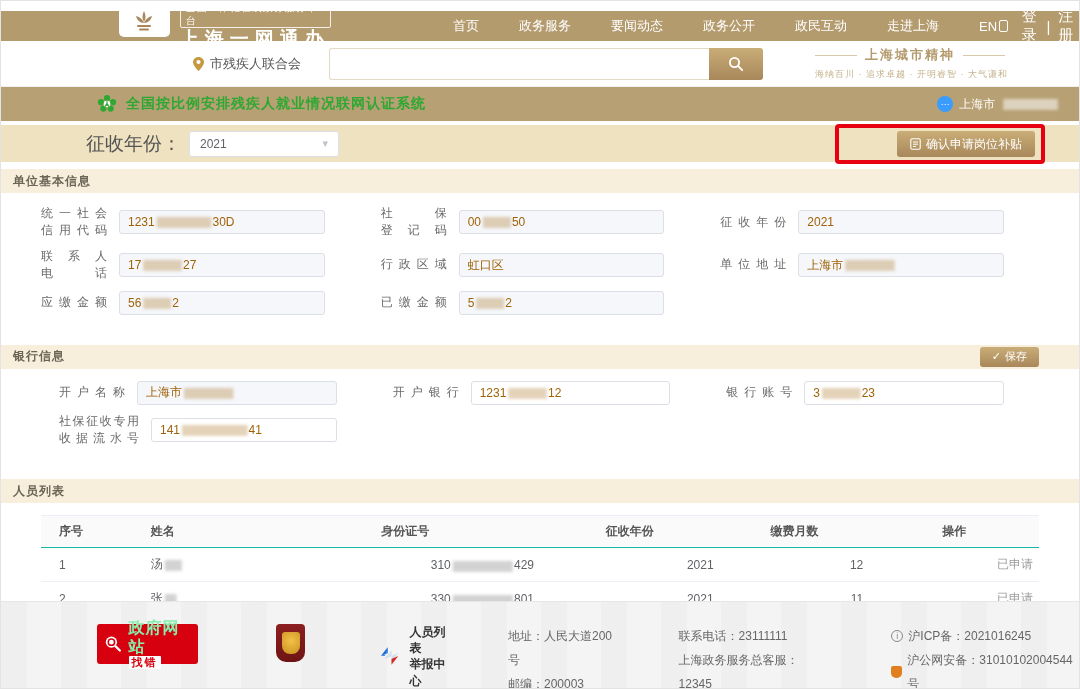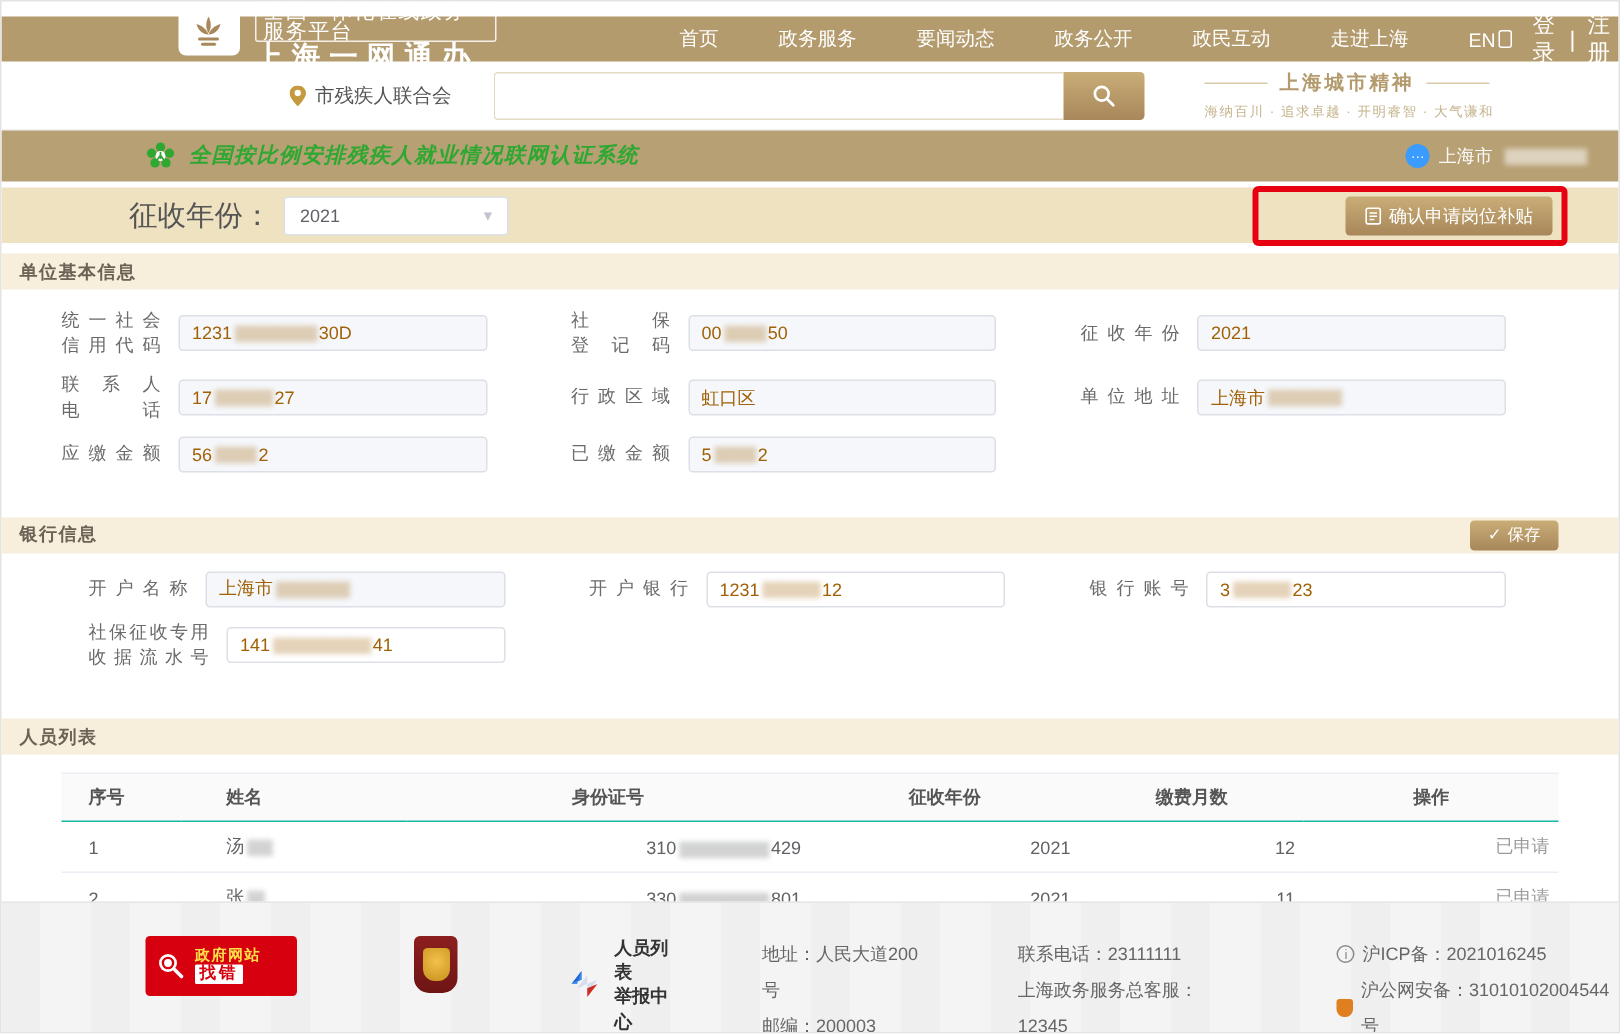--- a/index.html
+++ b/index.html
@@ -5,44 +5,44 @@
   * { margin:0; padding:0; box-sizing:border-box; }
   html,body { background:#fff; }
   body { font-family:"Liberation Sans","DejaVu Sans",sans-serif; }
   .page { position:relative; width:1080px; height:689px; background:#fff; border:1px solid #e3e3e3; overflow:hidden; }
 
   
   .topbar { position:relative; margin-top:10px; height:30px; background:#b49b6e; display:flex; align-items:center; }
   .logo-wrap { display:flex; align-items:center; margin-left:118px; position:relative; top:-2px; }
   .seal-box { width:52px; height:32px; background:#fff; border-radius:5px; display:flex; align-items:center; justify-content:center; position:relative; top:-3px; }
   .logo-text { margin-left:10px; display:flex; flex-direction:column; }
-  .tagline { align-self:flex-start; border:1px solid rgba(255,255,255,.85); color:#fff; font-size:14px; padding:0 5px; border-radius:2px; letter-spacing:1px; line-height:13px; }
+  .tagline { align-self:flex-start; border:1px solid rgba(255,255,255,.85); color:#fff; font-size:10px; padding:0 5px; border-radius:2px; letter-spacing:1px; line-height:13px; }
   .brand { color:#fff; font-size:19px; font-weight:bold; letter-spacing:6px; line-height:20px; margin-top:1px; white-space:nowrap; }
   .nav-items { display:flex; align-items:center; margin-left:120px; gap:36px; }
   .nav-item { color:#fff; font-size:13px; cursor:pointer; padding:6px 2px; position:relative; white-space:nowrap; }
   .nav-item.active::after { content:""; position:absolute; left:0; right:0; bottom:-3px; height:2px; background:#fff; }
   .nav-right { margin-left:auto; margin-right:40px; display:flex; align-items:center; gap:14px; color:#fff; font-size:15px; }
   .nav-sq { width:12px; height:12px; border:1px solid #fff; border-radius:2px; display:inline-block; }
   .nav-auth { display:flex; gap:8px; align-items:center; }
   .nav-auth span { cursor:pointer; }
 
   
   .searchrow { height:46px; display:flex; align-items:center; border-bottom:1px solid #f0f0f0; background:#fff; }
   .org { display:flex; align-items:center; gap:6px; margin-left:192px; font-size:13px; color:#555; white-space:nowrap; }
   .search-box { display:flex; margin-left:28px; }
   .search-input { width:380px; height:32px; border:1px solid #e3d9c4; border-right:none; border-radius:3px 0 0 3px; padding:0 10px; font-size:13px; outline:none; }
   .search-btn { width:54px; height:32px; border:none; border-radius:0 3px 3px 0; background:linear-gradient(180deg,#c9ad77,#a8875a); display:flex; align-items:center; justify-content:center; cursor:pointer; }
-  .spirit { margin-left:40px; text-align:center; }
+  .spirit { margin-left:52px; text-align:center; }
   .spirit-title { display:flex; align-items:center; gap:8px; color:#b49b6e; font-size:13px; font-weight:bold; letter-spacing:2px; }
   .spirit-title .line { width:42px; height:1px; background:#d8c9a8; }
   .spirit-motto { font-size:9px; color:#c5b38d; margin-top:4px; letter-spacing:1px; }
 
   
   .banner { height:34px; background:#b7a074; display:flex; align-items:center; }
-  .banner-title { display:flex; align-items:center; gap:8px; margin-left:95px;font-style:italic; }
+  .banner-title { display:flex; align-items:center; gap:8px; margin-left:95px; }
   .banner-title .t { color:#2fa832; font-size:14px; font-weight:bold; letter-spacing:1px; }
   .banner-tabs { display:flex; gap:34px; margin-left:170px; }
   .b-tab { color:rgba(255,255,255,.85); font-size:13px; cursor:pointer; padding:7px 2px; position:relative; white-space:nowrap; }
   .b-tab.active { color:#fff; }
   .b-tab.active::after { content:""; position:absolute; left:2px; right:2px; bottom:2px; height:2px; background:#fff; }
   .banner-user { margin-left:auto; margin-right:20px; display:flex; align-items:center; gap:6px; color:rgba(255,255,255,.95); font-size:12px; white-space:nowrap; }
   .chat-ic { width:16px; height:16px; border-radius:50%; background:#3b9cff; color:#fff; font-size:9px; display:flex; align-items:center; justify-content:center; line-height:1; }
 
   
   .filterbar { position:relative; margin-top:4px; height:37px; background:#efe2c1; display:flex; align-items:center; }
@@ -78,21 +78,21 @@
   .pg-btn.pg-active { background:#3f9dfd; color:#fff; font-weight:bold; }
   .goto-input { width:36px; height:24px; border:1px solid #dcdfe6; border-radius:3px; text-align:center; font-size:12px; color:#606266; margin:0 4px; }
 
   
   .footer { position:absolute; left:0; right:0; bottom:0; top:600px; background:#f4f4f4; border-top:1px solid #e6e6e6; }
   .footer::after { content:""; position:absolute; inset:0; background:
       repeating-linear-gradient(90deg, rgba(0,0,0,0.018) 0 26px, transparent 26px 60px); pointer-events:none; }
   .footer-inner { display:flex; align-items:flex-start; padding:22px 0 0 96px; position:relative; z-index:1; }
   .err-badge { width:104px; height:40px; background:#d6000f; border-radius:3px; display:flex; align-items:center; padding:0 6px; gap:5px; cursor:pointer; }
   .err-txt { display:flex; flex-direction:column; line-height:1.15; }
-  .err-l1 { color:#fde047; font-size:10px; font-weight:bold; letter-spacing:1px; }
+  .err-l1 { color:#86efac; font-size:16px; font-weight:bold; letter-spacing:1px; }
   .err-l2 { color:#d6000f; background:#fff; font-size:11px; font-weight:bold; padding:0 3px; border-radius:1px; align-self:flex-start; letter-spacing:2px; }
   .emblem { margin-left:78px; width:30px; height:38px; background:linear-gradient(180deg,#8c1f1f,#6e1414); border-radius:4px 4px 10px 10px; display:flex; align-items:center; justify-content:center; cursor:pointer; }
   .emblem .inner { width:18px; height:22px; background:radial-gradient(circle at 50% 40%, #f3c24a, #c78f1e); border-radius:3px 3px 8px 8px; }
   .report { margin-left:72px; display:flex; align-items:center; gap:7px; cursor:pointer; }
   .report-txt { font-size:12px; font-weight:bold; color:#333; line-height:1.35; }
   .addr-col { margin-left:52px; font-size:12px; color:#666; line-height:2; }
   .contact-col { margin-left:58px; font-size:12px; color:#666; line-height:2; }
   .records-col { margin-left:64px; font-size:12px; color:#666; line-height:2; }
   .rec-line { display:flex; align-items:center; gap:5px; }
   .ic-round { width:12px; height:12px; border-radius:50%; border:1px solid #8a8a8a; color:#8a8a8a; font-size:9px; display:inline-flex; align-items:center; justify-content:center; line-height:1; flex:none; }

